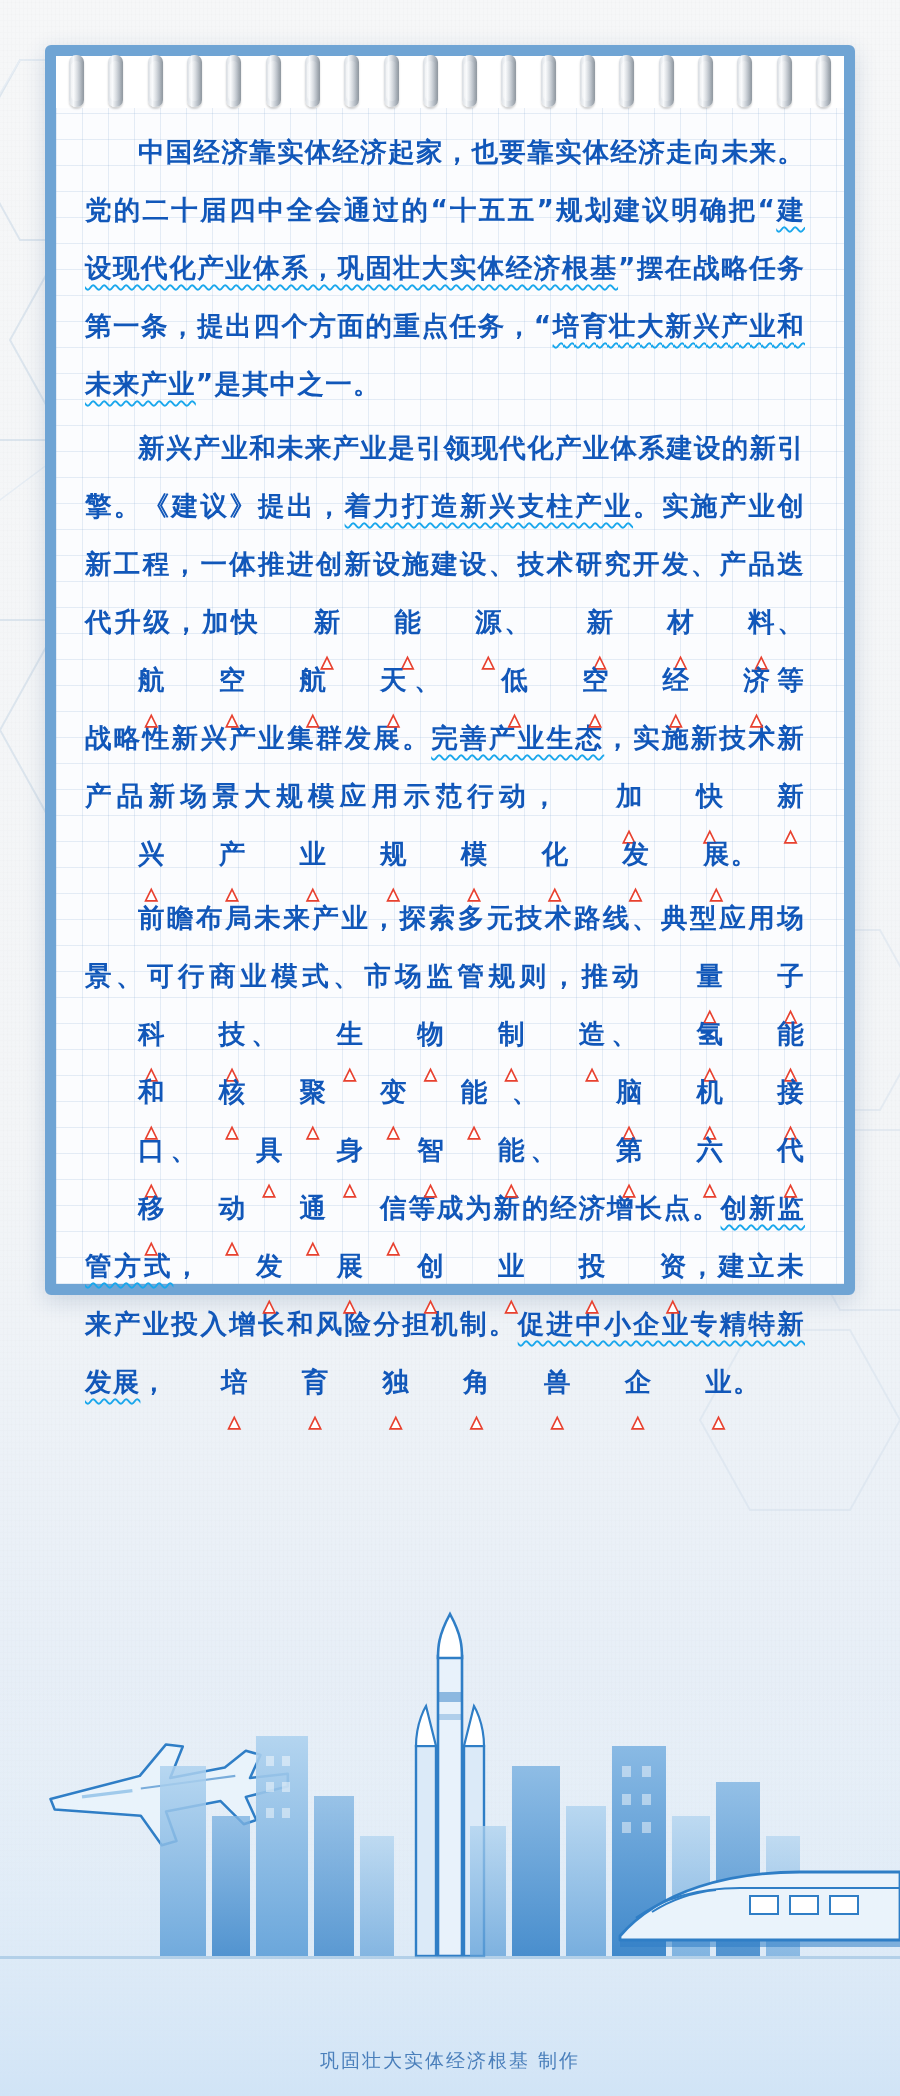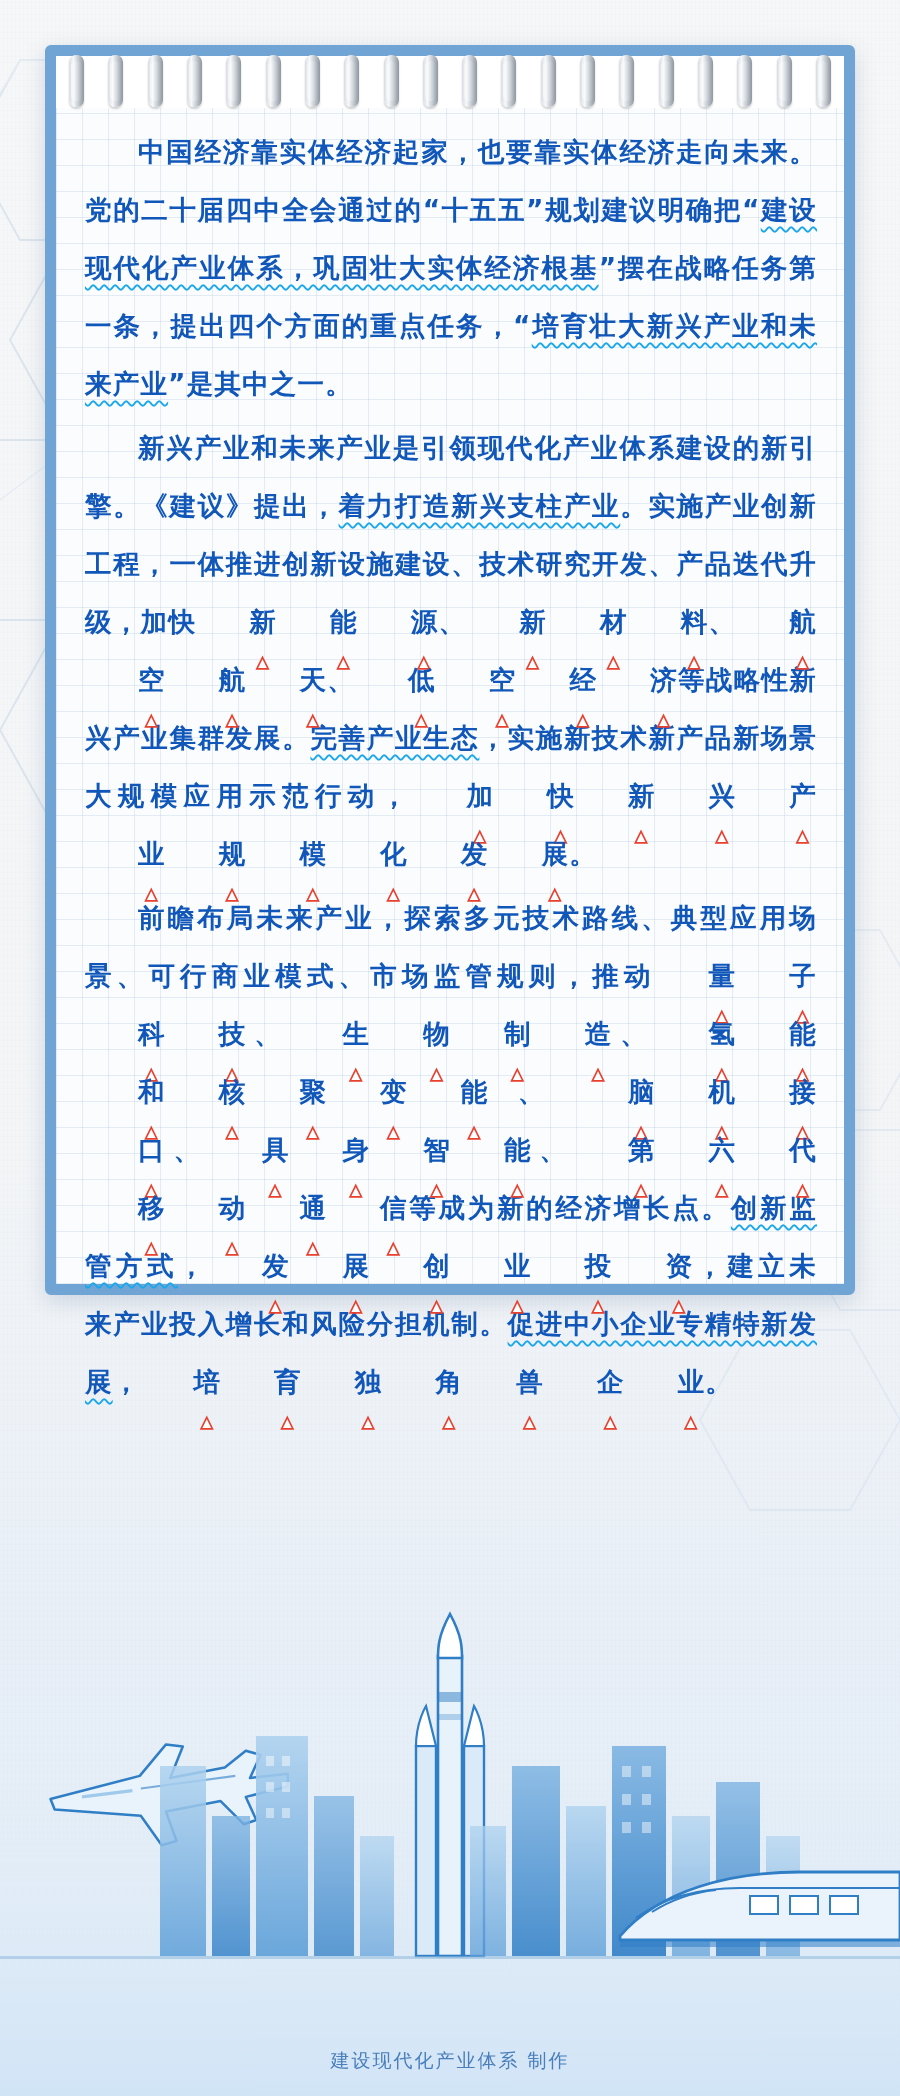--- a/index.html
+++ b/index.html
@@ -116,21 +116,21 @@
     z-index: 3;
   }
   .para {
     color: #1157b9;
     font-size: 26.5px;
     line-height: 58px;
     letter-spacing: 1.2px;
     text-align: justify;
     text-justify: inter-ideograph;
     font-weight: 600;
-    margin: 0 0 6px 0;
+    margin: 0 12px 6px 0;
     text-indent: 2em;
   }
   .para .u-wave {
     
     text-decoration: underline;
     text-decoration-color: #1aa7ec;
     text-decoration-style: wavy;
     text-decoration-thickness: 2px;
     text-underline-offset: 7px;
   }
@@ -306,13 +306,13 @@
     <rect x="150" y="40" width="28" height="18" fill="#ffffff" stroke="#2f7ec6" stroke-width="2"></rect>
     <rect x="190" y="40" width="28" height="18" fill="#ffffff" stroke="#2f7ec6" stroke-width="2"></rect>
     <rect x="230" y="40" width="28" height="18" fill="#ffffff" stroke="#2f7ec6" stroke-width="2"></rect>
     <path d="M52 56 C74 42 96 36 116 34" stroke="#2f7ec6" stroke-width="2" fill="none"></path>
     <rect x="20" y="84" width="300" height="7" fill="#2f7ec6" opacity="0.55"></rect>
   </g>
 
   <rect x="0" y="660" width="900" height="3" fill="#8fb9dd" opacity="0.55"></rect>
 </svg>
 
-<div class="footer-credit">建设现代化产业体系  制作</div>
+<div class="footer-credit">巩固壮大实体经济根基  制作</div>
 
 </body></html>

